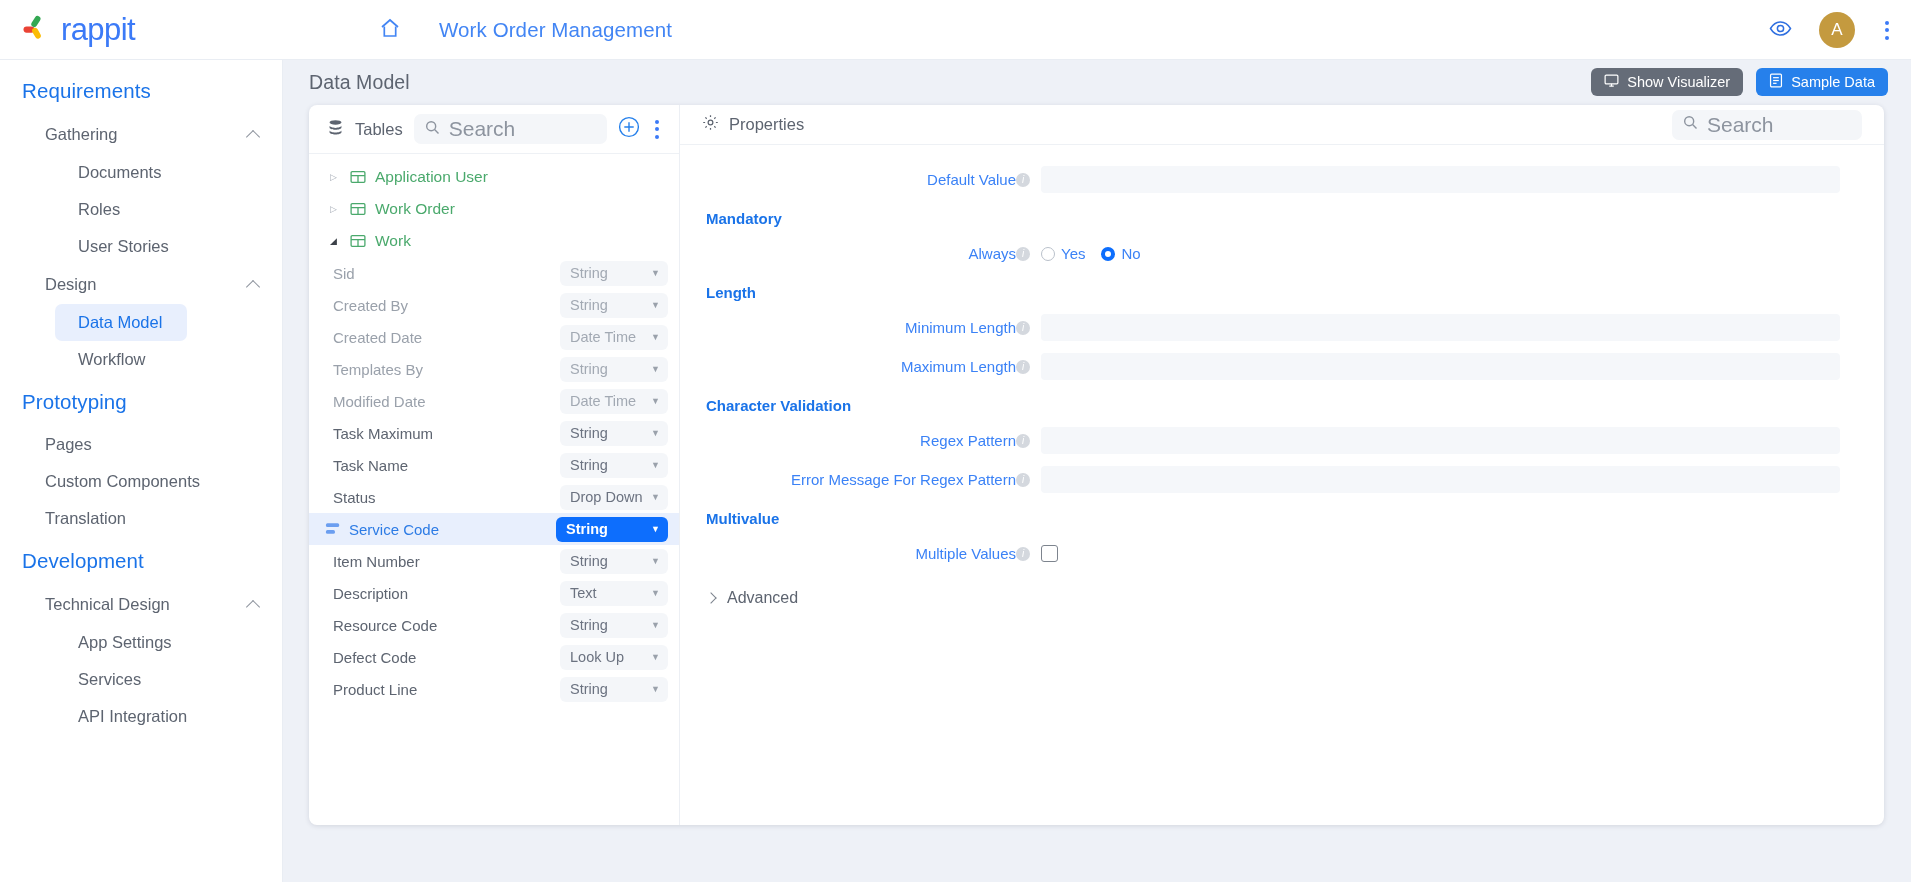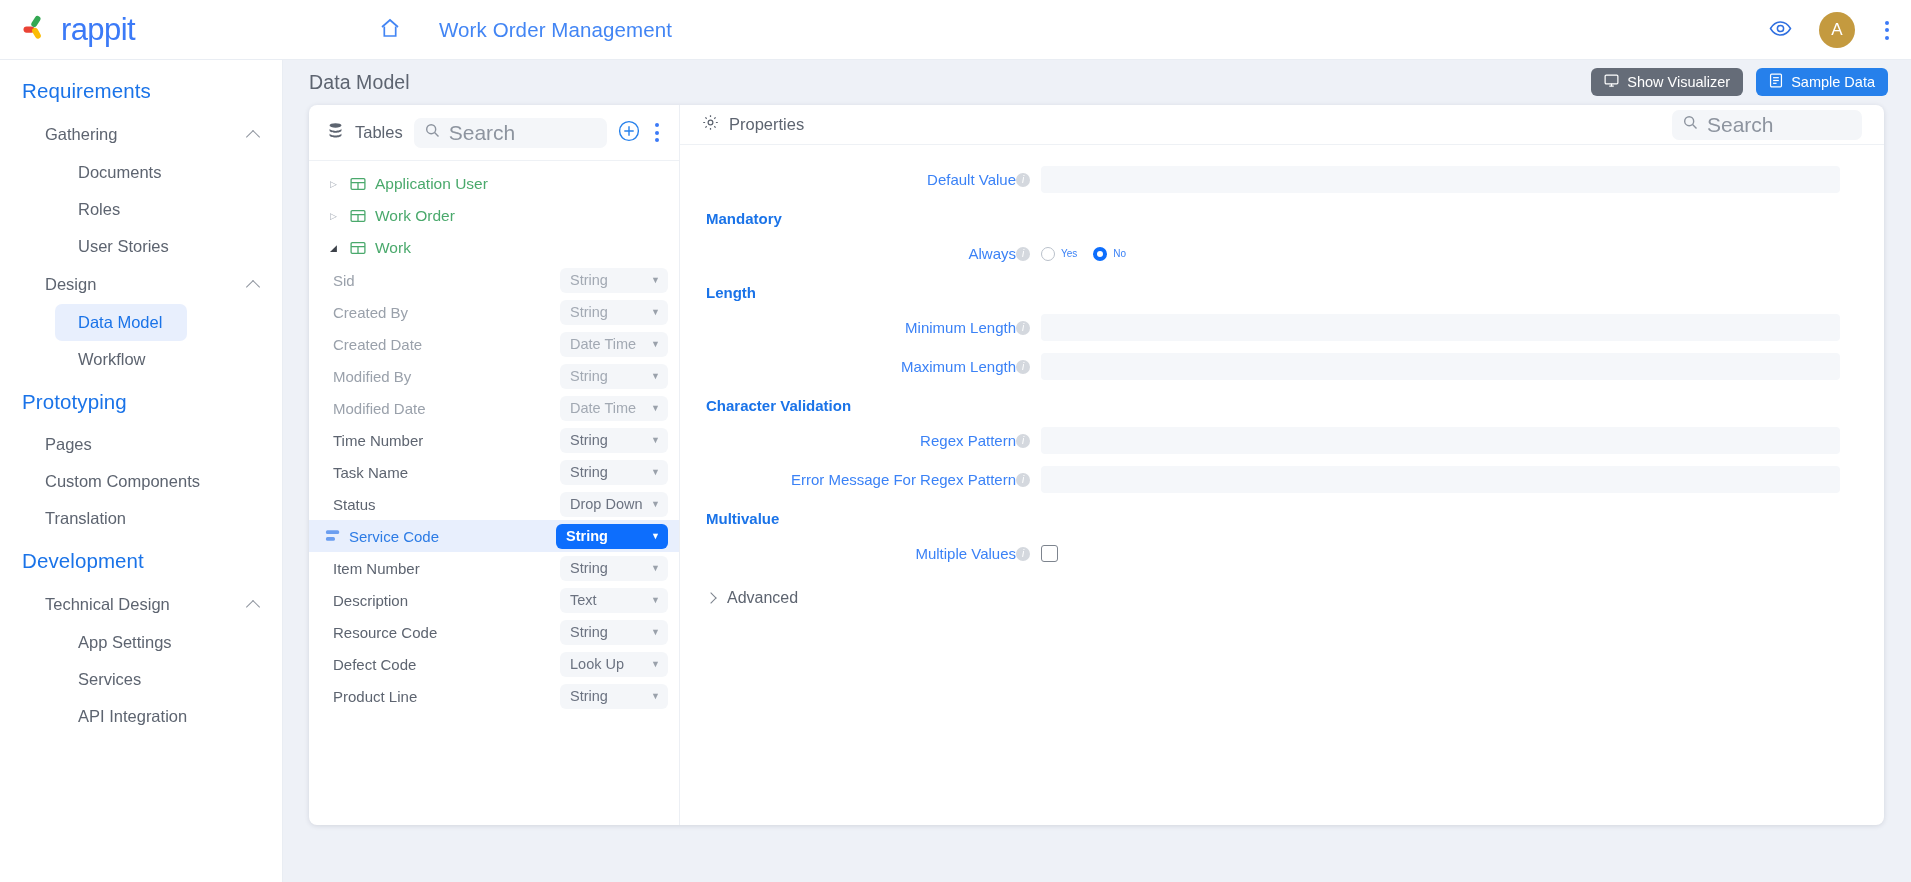--- a/index.html
+++ b/index.html
@@ -104,21 +104,21 @@
     width: 1575px; height: 720px; display: flex;
     background: #ffffff; border-radius: 8px;
     box-shadow: 0 1px 5px rgba(30,40,60,0.13);
     overflow: hidden;
   }
   .tables-panel {
     width: 371px; border-right: 1px solid #eceff4;
     display: flex; flex-direction: column;
   }
   .panel-head {
-    height: 56px; display: flex; align-items: center;
+    height: 49px; display: flex; align-items: center;
     padding: 0 16px 0 18px; border-bottom: 1px solid #eef1f5;
     gap: 11px;
   }
   .panel-title { font-size: 16.5px; color: #5d6470; }
   .search-box {
     background: #f4f6f9; border-radius: 7px; height: 30px;
     display: flex; align-items: center; gap: 9px; padding: 0 11px;
     flex: 1;
   }
   .search-box input {
@@ -193,21 +193,21 @@
   .prop-group {
     font-size: 15px; color: #1a73e8; font-weight: bold;
     padding: 11px 26px 7px 26px;
   }
   .radio-grp { display: flex; align-items: center; gap: 6px; }
   .radio {
     width: 14px; height: 14px; border-radius: 50%;
     border: 1.6px solid #b9c0ca; cursor: pointer;
   }
   .radio.on { border: 4px solid #0d6efd; background: #ffffff; }
-  .radio-lbl { font-size: 10px; color: #3b82f6; margin-right: 10px; }
+  .radio-lbl { font-size: 15px; color: #3b82f6; margin-right: 10px; }
   .checkbox {
     width: 17px; height: 17px; border: 1.3px solid #7d848e;
     border-radius: 3px; background: #ffffff; cursor: pointer;
   }
   .advanced {
     display: flex; align-items: center; gap: 11px;
     padding: 16px 26px; font-size: 16px; color: #5d6470; cursor: pointer;
   }
   .adv-chev {
     width: 10px; height: 10px; position: relative;
@@ -411,37 +411,37 @@
         <div class="field-row muted">
           <span class="ficon"></span>
           <span class="fname">Created Date</span>
           <span class="type-sel">
             <span>Date Time</span>
             <span class="caret">▼</span>
           </span>
         </div>
         <div class="field-row muted">
           <span class="ficon"></span>
-          <span class="fname">Modified By</span>
+          <span class="fname">Templates By</span>
           <span class="type-sel">
             <span>String</span>
             <span class="caret">▼</span>
           </span>
         </div>
         <div class="field-row muted">
           <span class="ficon"></span>
           <span class="fname">Modified Date</span>
           <span class="type-sel">
             <span>Date Time</span>
             <span class="caret">▼</span>
           </span>
         </div>
         <div class="field-row">
           <span class="ficon"></span>
-          <span class="fname">Time Number</span>
+          <span class="fname">Task Maximum</span>
           <span class="type-sel">
             <span>String</span>
             <span class="caret">▼</span>
           </span>
         </div>
         <div class="field-row">
           <span class="ficon"></span>
           <span class="fname">Task Name</span>
           <span class="type-sel">
             <span>String</span>

